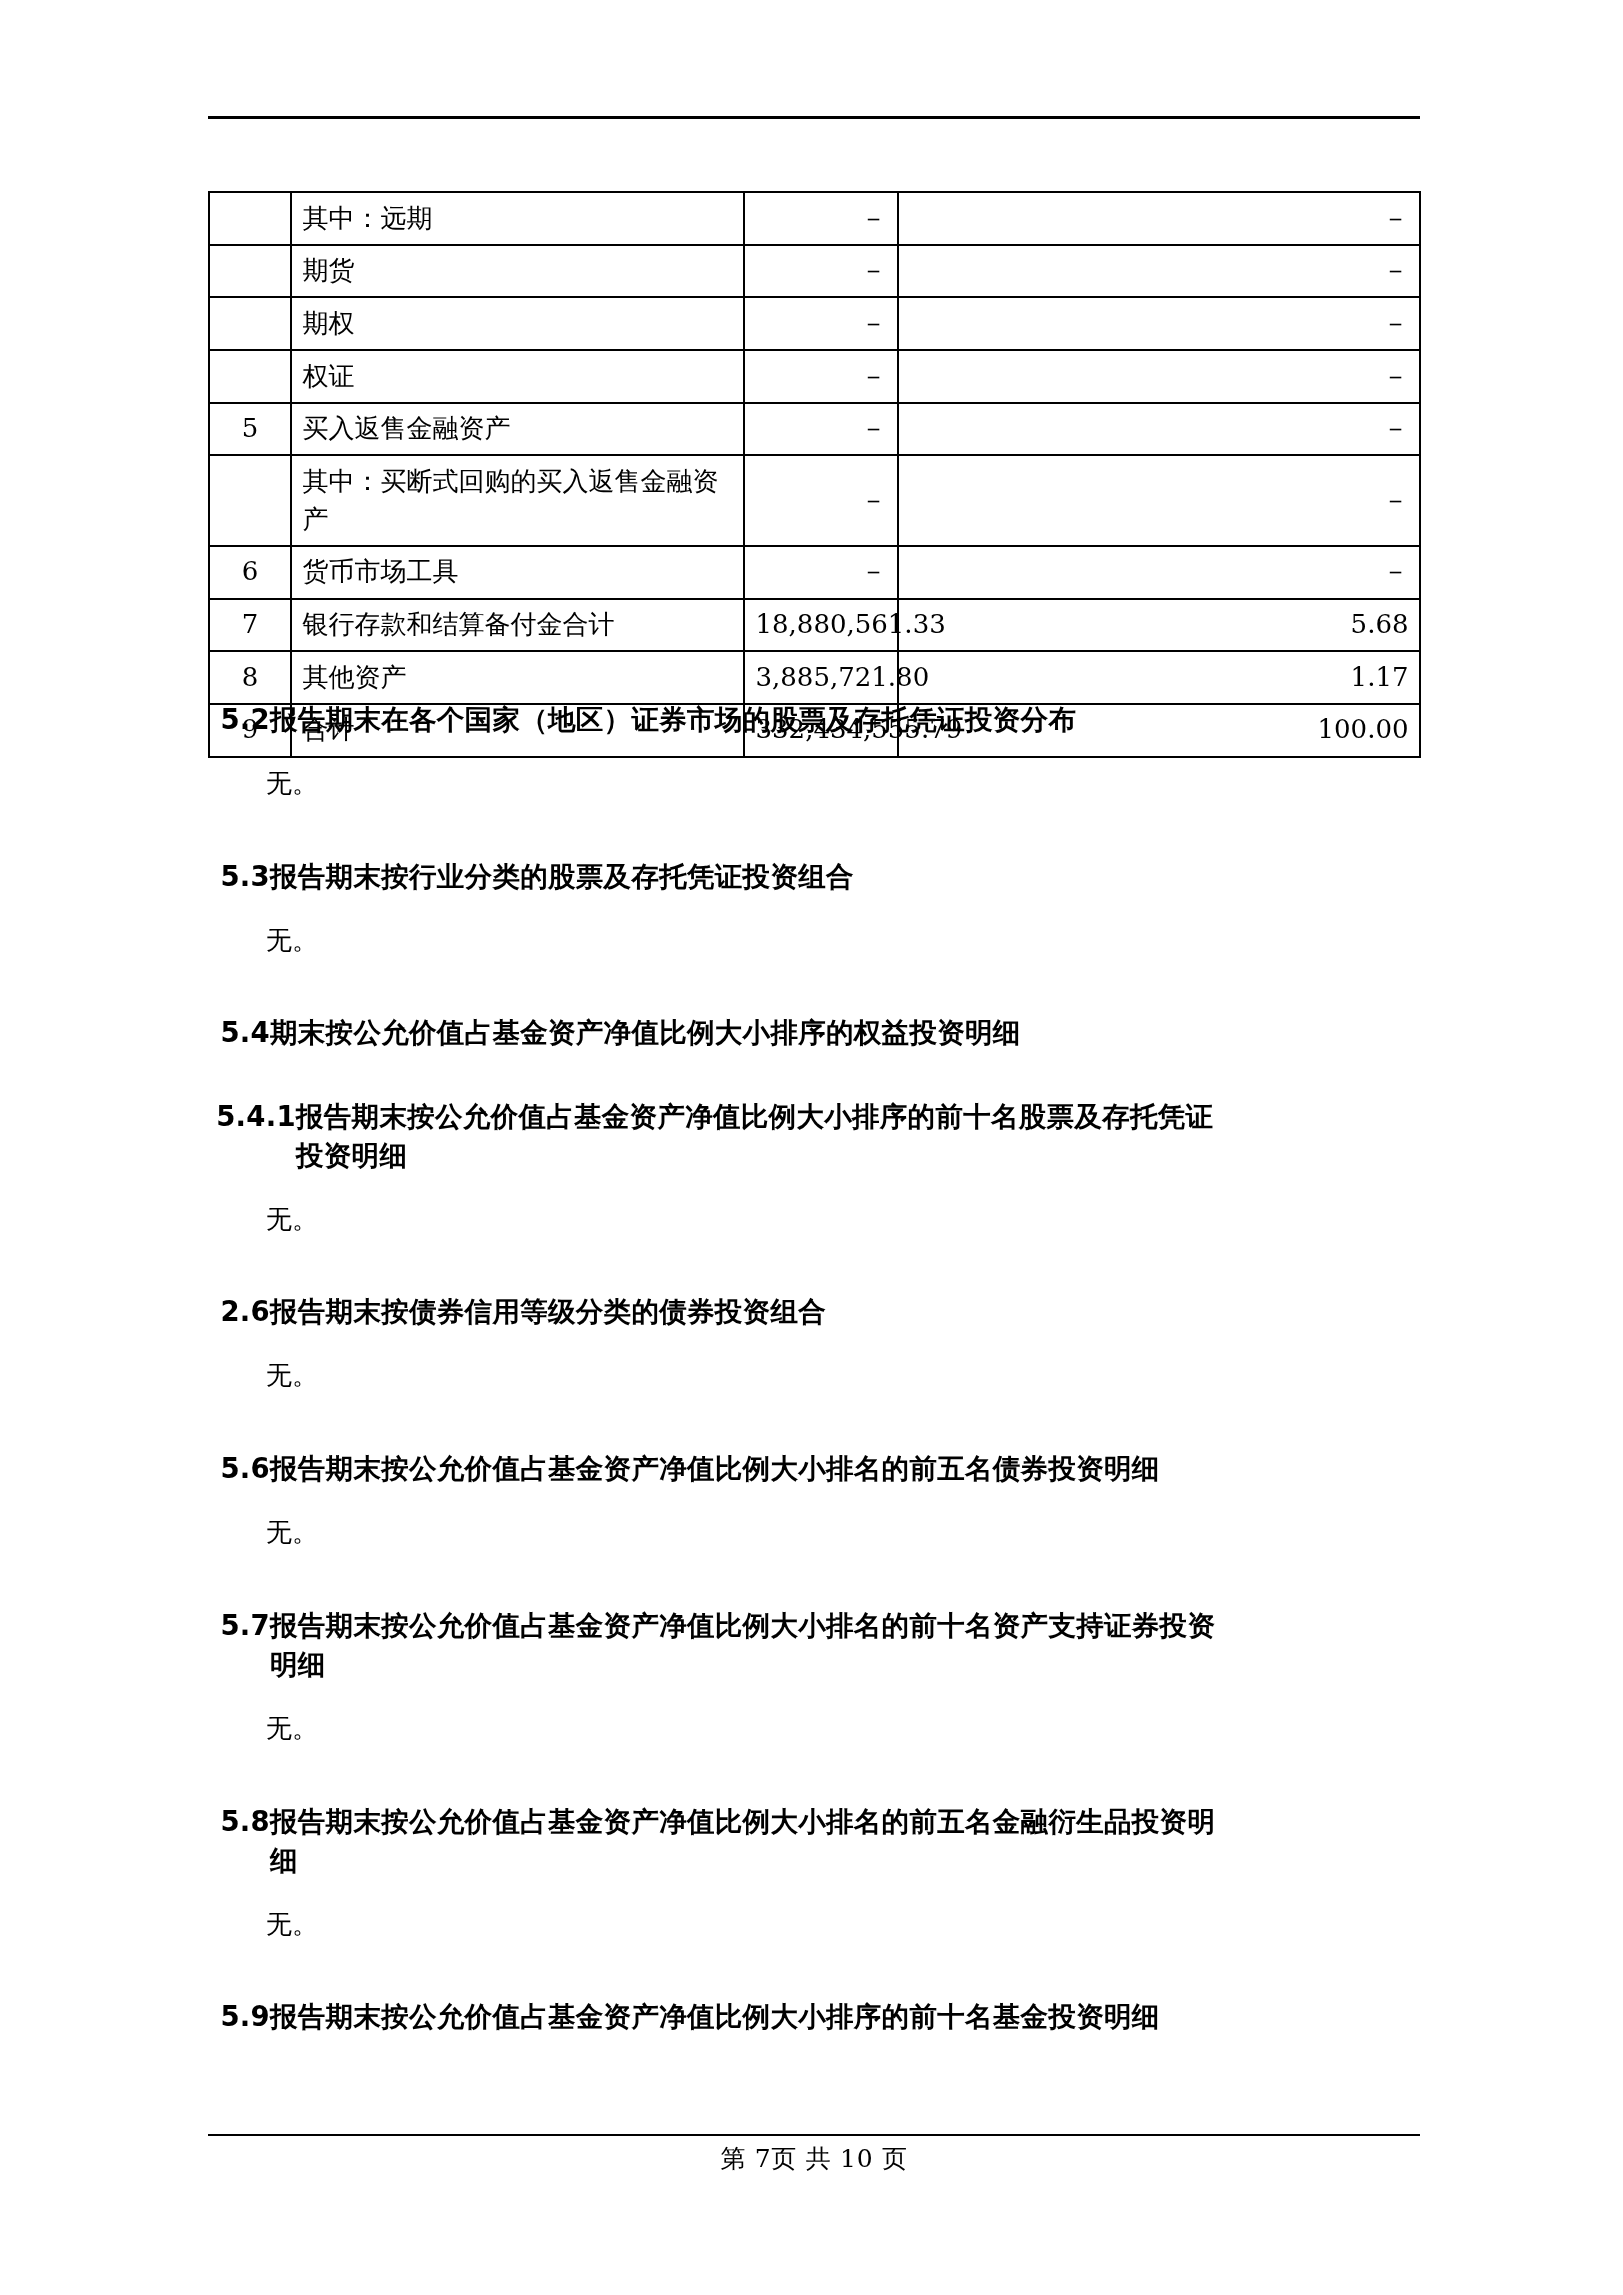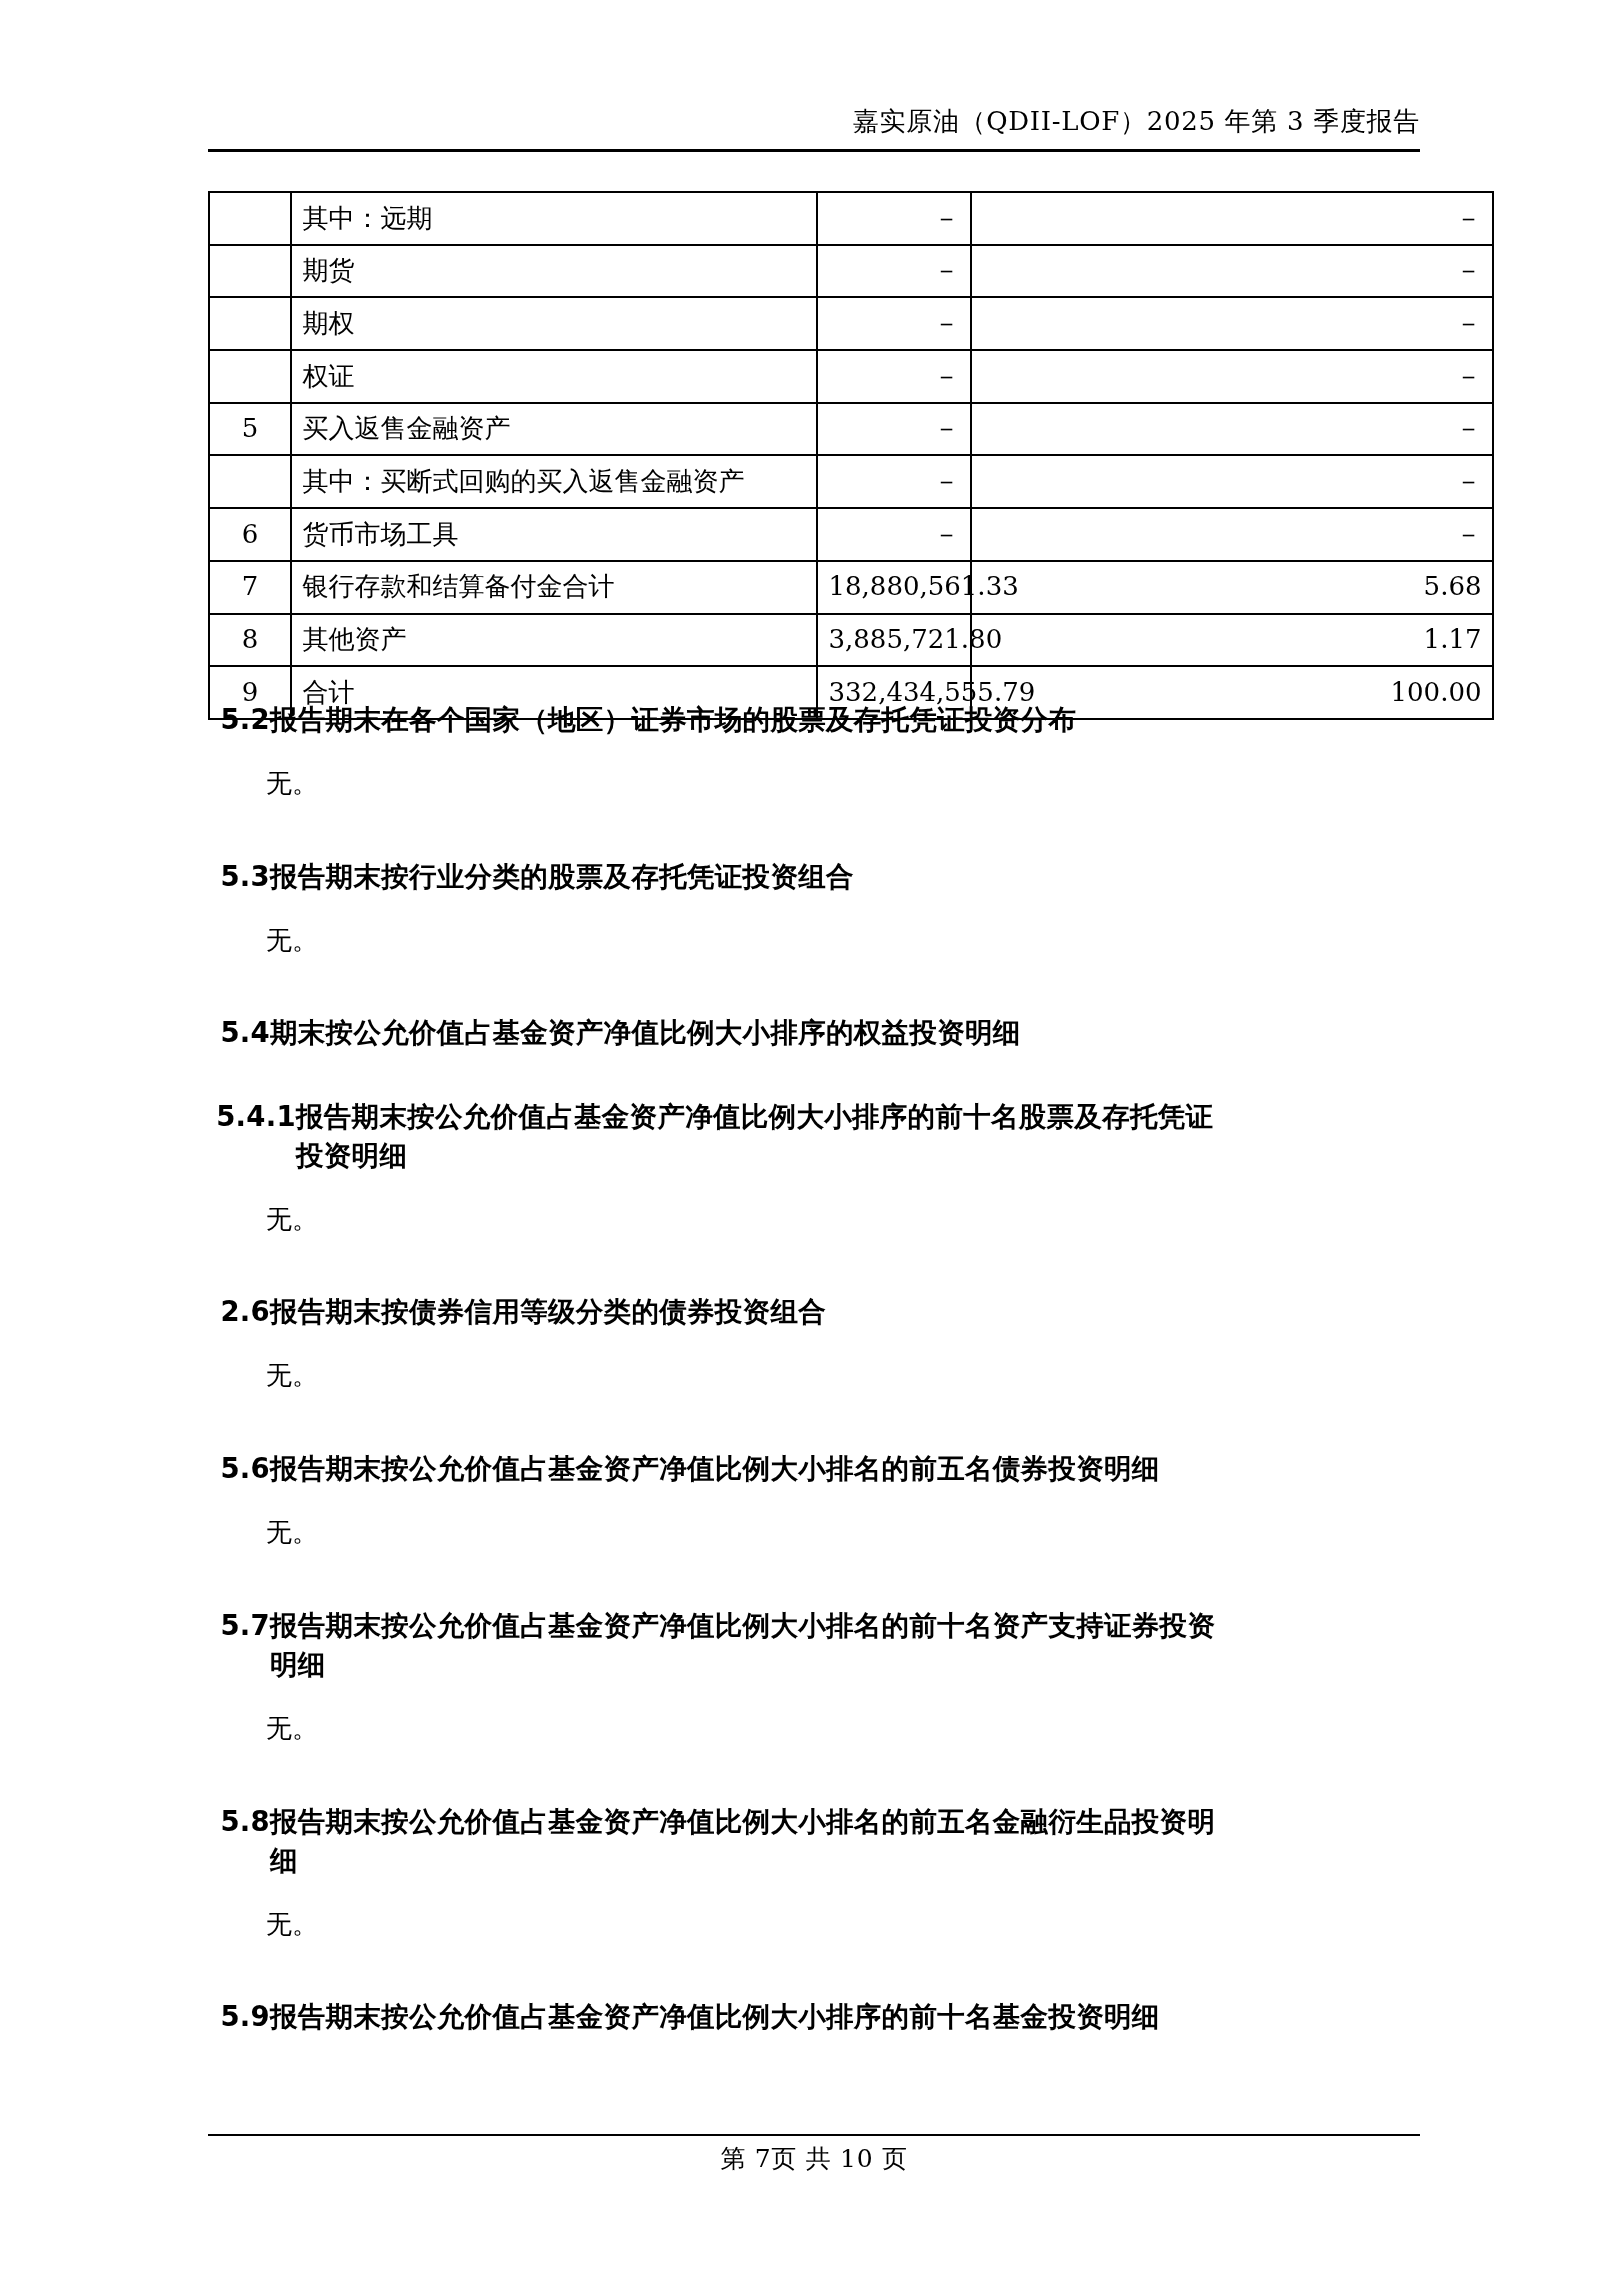--- a/index.html
+++ b/index.html
@@ -48,21 +48,21 @@
     table-layout: fixed;
     font-size: 26px;
   }
   .asset-table td {
     border: 2px solid #000000;
     padding: 6.5px 10.5px;
     vertical-align: middle;
     line-height: 1.45;
   }
   .col-idx   { width: 82px;  text-align: center; }
-  .col-name  { width: 526px;  text-align: left;   }
+  .col-name  { width: 453px;  text-align: left;   }
   .col-value { width: 154px;  text-align: right;  }
   .col-pct   { width: 522px;  text-align: right;  }
   .cell-num  { text-align: right; }
   .cell-idx  { text-align: center; }
   .indent-1  { padding-left: 46px; }
 
   
   .content {
     position: absolute;
     left: 208px;
@@ -122,21 +122,20 @@
     font-size: 25px;
     letter-spacing: 0.7px;
   }
 </style>
 </head>
 <body>
 
 <div class="page">
 
   <div class="header">
-    <div class="header-title">嘉实原油（QDII-LOF）2025 年第 3 季度报告</div>
     <div class="header-rule"></div>
   </div>
 
   <table class="asset-table">
     <colgroup>
       <col class="col-idx">
       <col class="col-name">
       <col class="col-value">
       <col class="col-pct">
     </colgroup>

